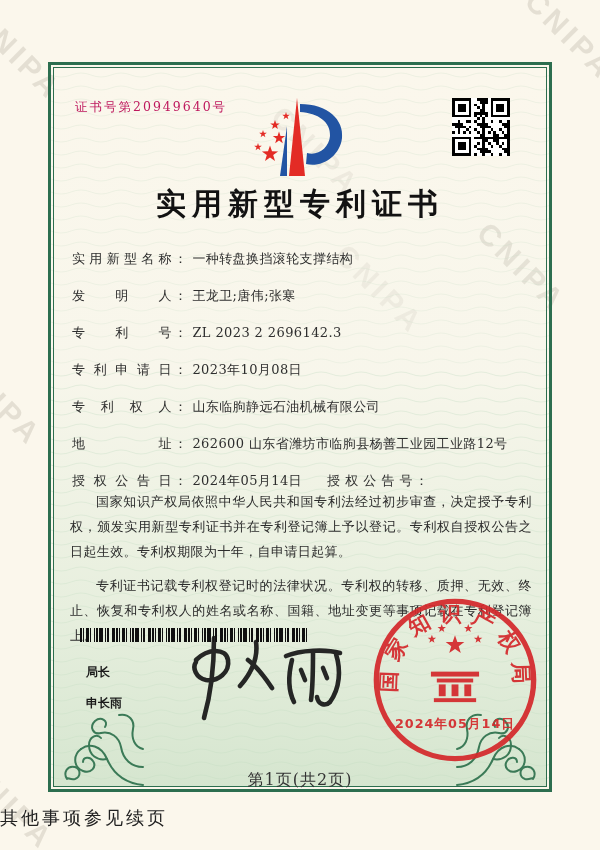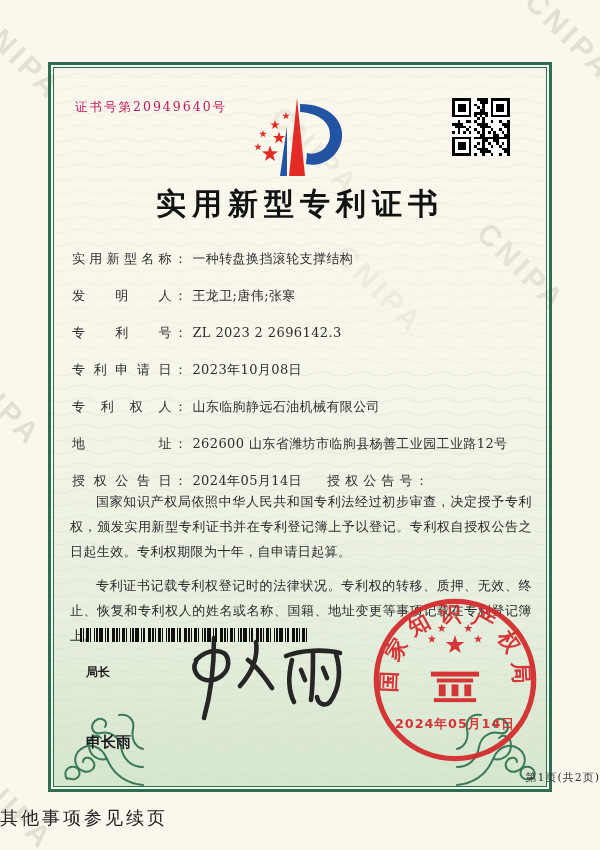--- a/index.html
+++ b/index.html
@@ -49,28 +49,28 @@
       text-align-last:justify;margin-left:25px;}
 
   .paras{position:absolute;left:70px;top:490px;width:462px;font-size:13px;
       line-height:1.92;color:#2b2b2b;text-align:justify;letter-spacing:.4px;}
   .paras p{margin:0 0 9px 0;text-indent:2em;}
 
   .barcode{position:absolute;left:80px;top:628px;}
   .signer-title{position:absolute;left:86px;top:664px;font-size:12px;
       font-weight:700;color:#1b1b1b;
       font-family:"DejaVu Sans","Liberation Sans",sans-serif;}
-  .signer-name{position:absolute;left:86px;top:695px;font-size:15px;
+  .signer-name{position:absolute;left:86px;top:695px;font-size:12px;
       font-weight:700;color:#1b1b1b;
-      font-family:"DejaVu Sans","Liberation Sans",sans-serif;margin-top:38px;}
+      font-family:"DejaVu Sans","Liberation Sans",sans-serif;}
   .signature{position:absolute;left:168px;top:626px;}
   .seal{position:absolute;left:369px;top:594px;opacity:.93;}
 
-  .page-info{position:absolute;left:0;top:770px;width:600px;text-align:right;
-      font-size:11px;letter-spacing:1px;color:#333;}
+  .page-info{position:absolute;left:0;top:770px;width:600px;text-align:center;
+      font-size:16px;letter-spacing:1px;color:#333;}
   .footer-note{position:absolute;left:0;top:806px;width:600px;
       text-align:left;font-size:18px;letter-spacing:3px;color:#222;}
 </style>
 </head>
 <body>
 
 <div class="page">
 
   <div class="wm wm1">CNIPA</div>
   <div class="wm wm2">CNIPA</div>

